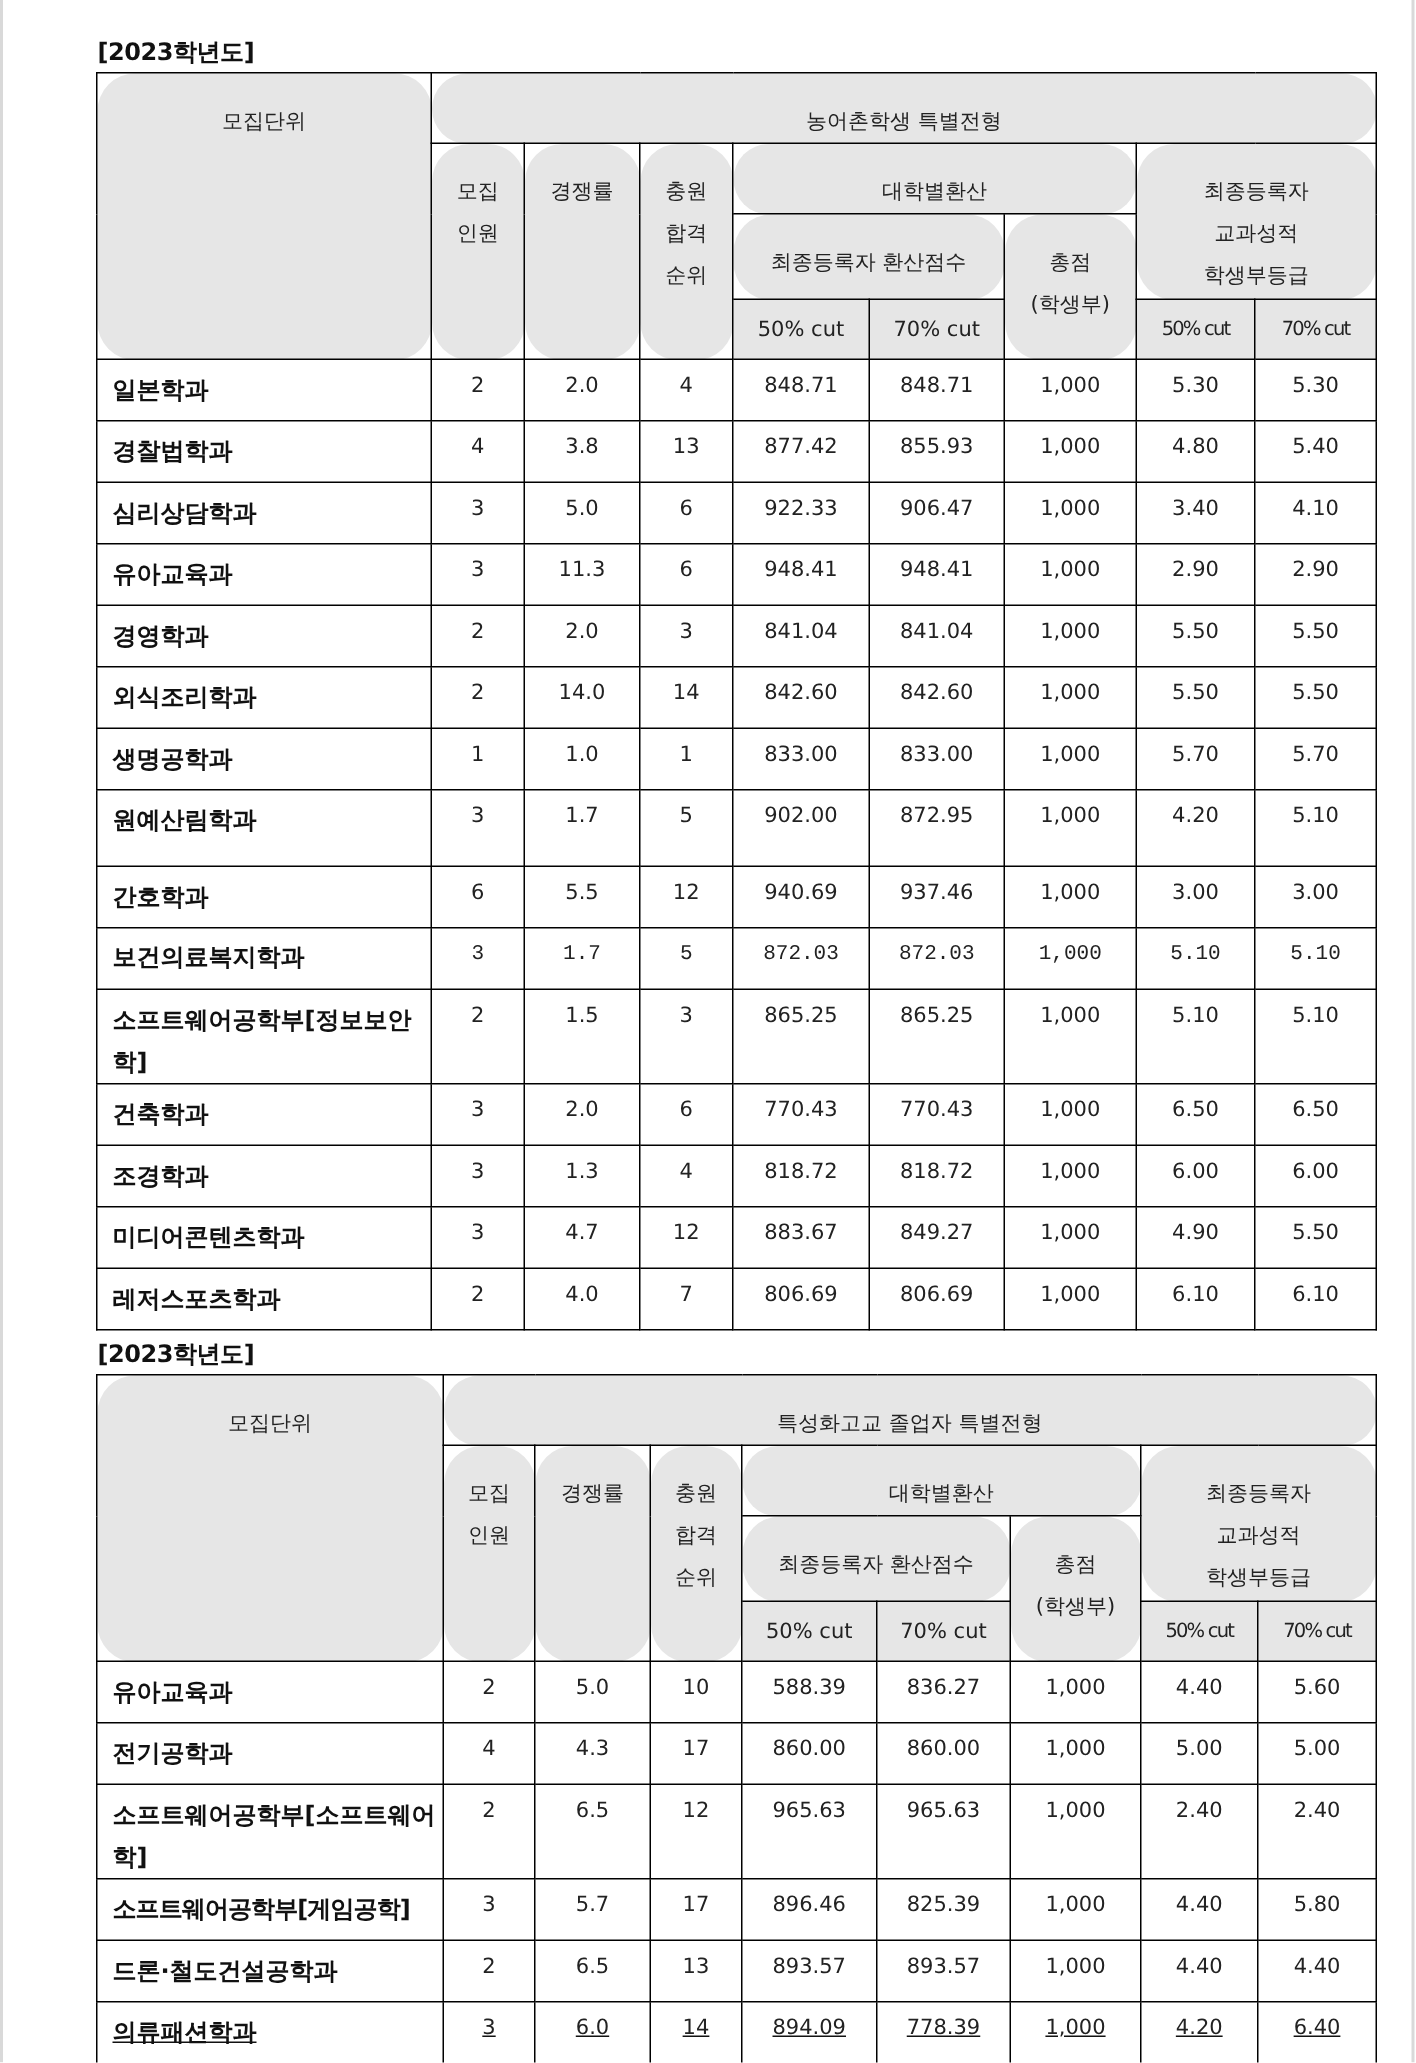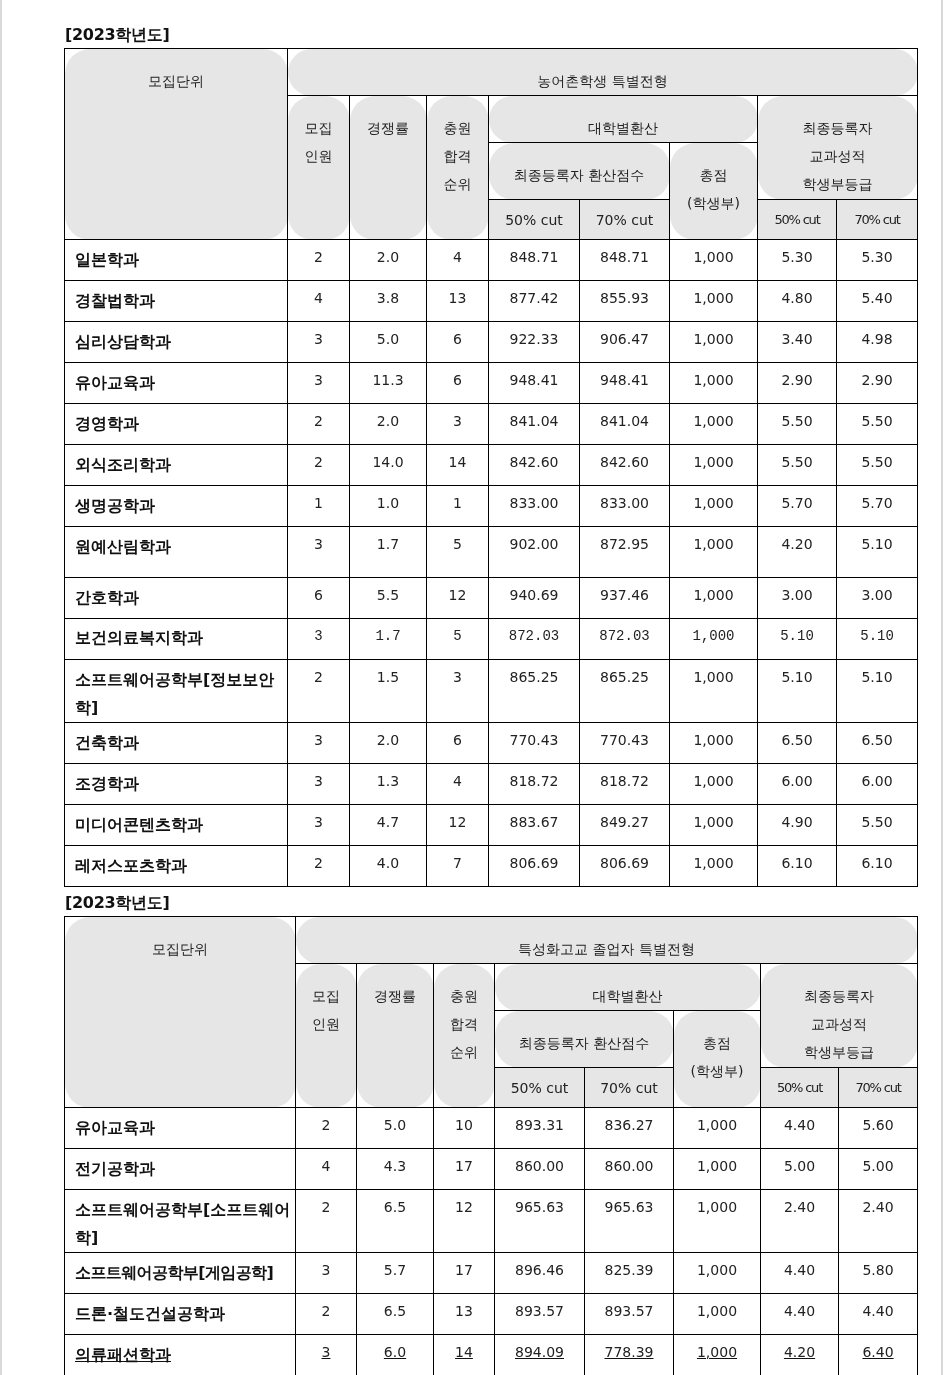--- a/index.html
+++ b/index.html
@@ -101,21 +101,21 @@
       </tr>
       <tr style="height:41px;">
         <td class="name">심리상담학과</td>
         <td>3</td>
         <td>5.0</td>
         <td>6</td>
         <td>922.33</td>
         <td>906.47</td>
         <td>1,000</td>
         <td>3.40</td>
-        <td>4.98</td>
+        <td>4.10</td>
       </tr>
       <tr style="height:41px;">
         <td class="name">유아교육과</td>
         <td>3</td>
         <td>11.3</td>
         <td>6</td>
         <td>948.41</td>
         <td>948.41</td>
         <td>1,000</td>
         <td>2.90</td>
@@ -296,21 +296,21 @@
         <th class="small">50% cut</th>
         <th class="small">70% cut</th>
       </tr>
     </thead>
     <tbody>
       <tr style="height:41px;">
         <td class="name">유아교육과</td>
         <td>2</td>
         <td>5.0</td>
         <td>10</td>
-        <td>893.31</td>
+        <td>588.39</td>
         <td>836.27</td>
         <td>1,000</td>
         <td>4.40</td>
         <td>5.60</td>
       </tr>
       <tr style="height:41px;">
         <td class="name">전기공학과</td>
         <td>4</td>
         <td>4.3</td>
         <td>17</td>

